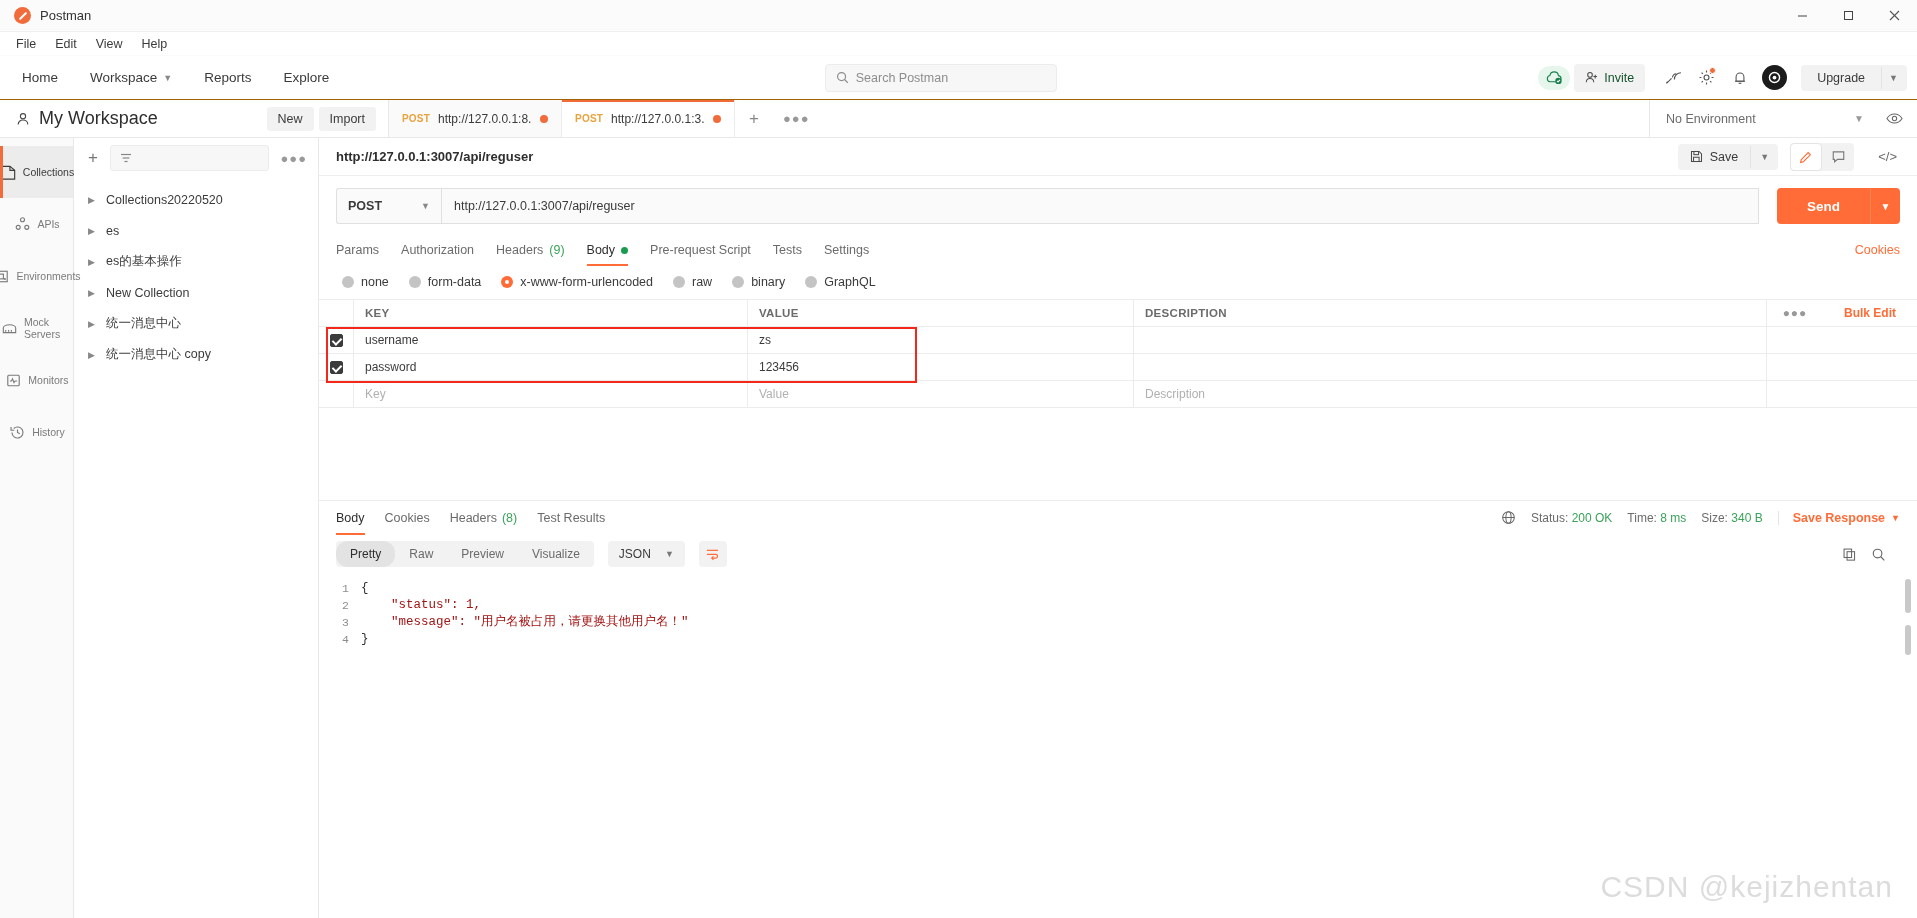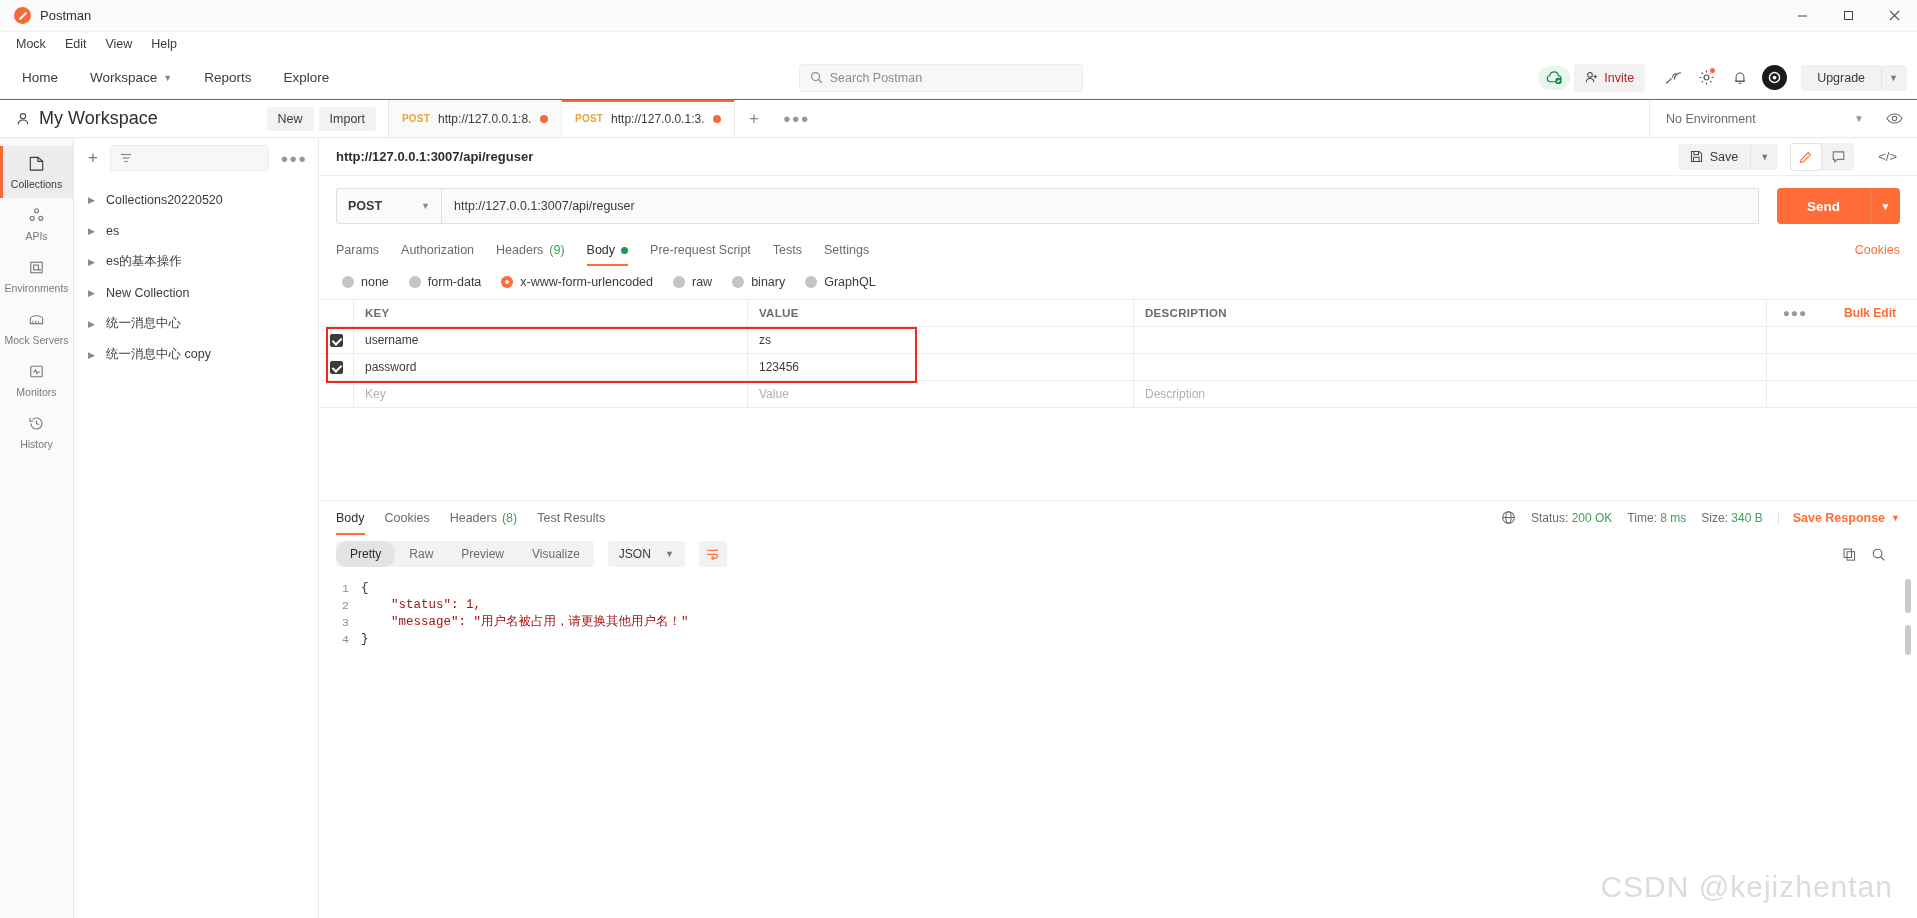--- a/index.html
+++ b/index.html
@@ -49,37 +49,37 @@
     padding: 0 10px 0 8px;
   }
   .nav-left { display: flex; align-items: center; gap: 4px; }
   .nav-link {
     font-size: 13.5px; color: #3b3b3b; padding: 6px 14px; border-radius: 3px;
     display: flex; align-items: center; gap: 6px;
   }
   .chev { font-size: 9px; color: #888; }
   .search-wrap { flex: 1; display: flex; justify-content: center; }
   .search-box {
-    width: 284px; height: 28px; background: #f7f7f7; border: 1px solid #ececec;
+    width: 232px; height: 28px; background: #f7f7f7; border: 1px solid #ececec;
     border-radius: 4px; display: flex; align-items: center; gap: 7px; padding: 0 10px;
   }
   .search-box .ph { font-size: 12.5px; color: #8d8d8d; }
   .nav-right { display: flex; align-items: center; gap: 4px; }
   .icon-btn {
     width: 30px; height: 30px; border-radius: 4px;
     display: flex; align-items: center; justify-content: center; position: relative;
   }
   .cloud-badge {
     width: 32px; height: 24px; border-radius: 12px; background: #e6f6ec;
     display: flex; align-items: center; justify-content: center; position: relative;
   }
   .invite-btn {
     height: 28px; background: #f2f2f2; border-radius: 4px;
     display: flex; align-items: center; gap: 6px; padding: 0 11px;
-    font-size: 12.5px; color: #b91c1c; margin-right: 8px;
+    font-size: 12.5px; color: #14532d; margin-right: 8px;
   }
   .dot-badge {
     position: absolute; top: 4px; right: 5px; width: 7px; height: 7px;
     border-radius: 50%; background: #f26b3a; border: 1px solid #fff;
   }
   .avatar {
     width: 25px; height: 25px; border-radius: 50%;
     background: #1b1b1b; display: flex; align-items: center; justify-content: center;
   }
   .upgrade-group { display: flex; align-items: center; background: #f2f2f2; border-radius: 4px; margin-left: 8px; }
@@ -122,21 +122,21 @@
 
   
   .body-row { flex: 1; display: flex; min-height: 0; }
 
   
   .rail {
     width: 74px; background: #fafafa; border-right: 1px solid #e8e8e8;
     display: flex; flex-direction: column; padding-top: 8px; flex: 0 0 74px;
   }
   .rail-item {
-    height: 52px; display: flex; flex-direction: column; align-items: center; justify-content: center;
+    height: 52px; display: flex; flex-direction: row; align-items: center; justify-content: center;
     gap: 5px; font-size: 10.5px; color: #7a7a7a; position: relative;
   }
   .rail-item.active { background: #ececec; color: #3b3b3b; }
   .rail-item.active::before {
     content: ""; position: absolute; left: 0; top: 0; bottom: 0; width: 3px; background: #f26b3a;
   }
 
   
   .colpanel {
     width: 245px; background: #fff; border-right: 1px solid #e8e8e8;
@@ -317,21 +317,21 @@
       <div class="win-btn close">
         <svg width="11" height="11" viewBox="0 0 11 11">
             <line x1="1" y1="1" x2="10" y2="10" stroke="currentColor" stroke-width="1.1"></line>
             <line x1="10" y1="1" x2="1" y2="10" stroke="currentColor" stroke-width="1.1"></line>
           </svg>
       </div>
     </div>
   </div>
 
   <div class="menubar">
-    <div class="menu-item">Mock</div>
+    <div class="menu-item">File</div>
     <div class="menu-item">Edit</div>
     <div class="menu-item">View</div>
     <div class="menu-item">Help</div>
   </div>
 
   <div class="navbar">
     <div class="nav-left">
       <div class="nav-link">
         <span>Home</span>
       </div>

